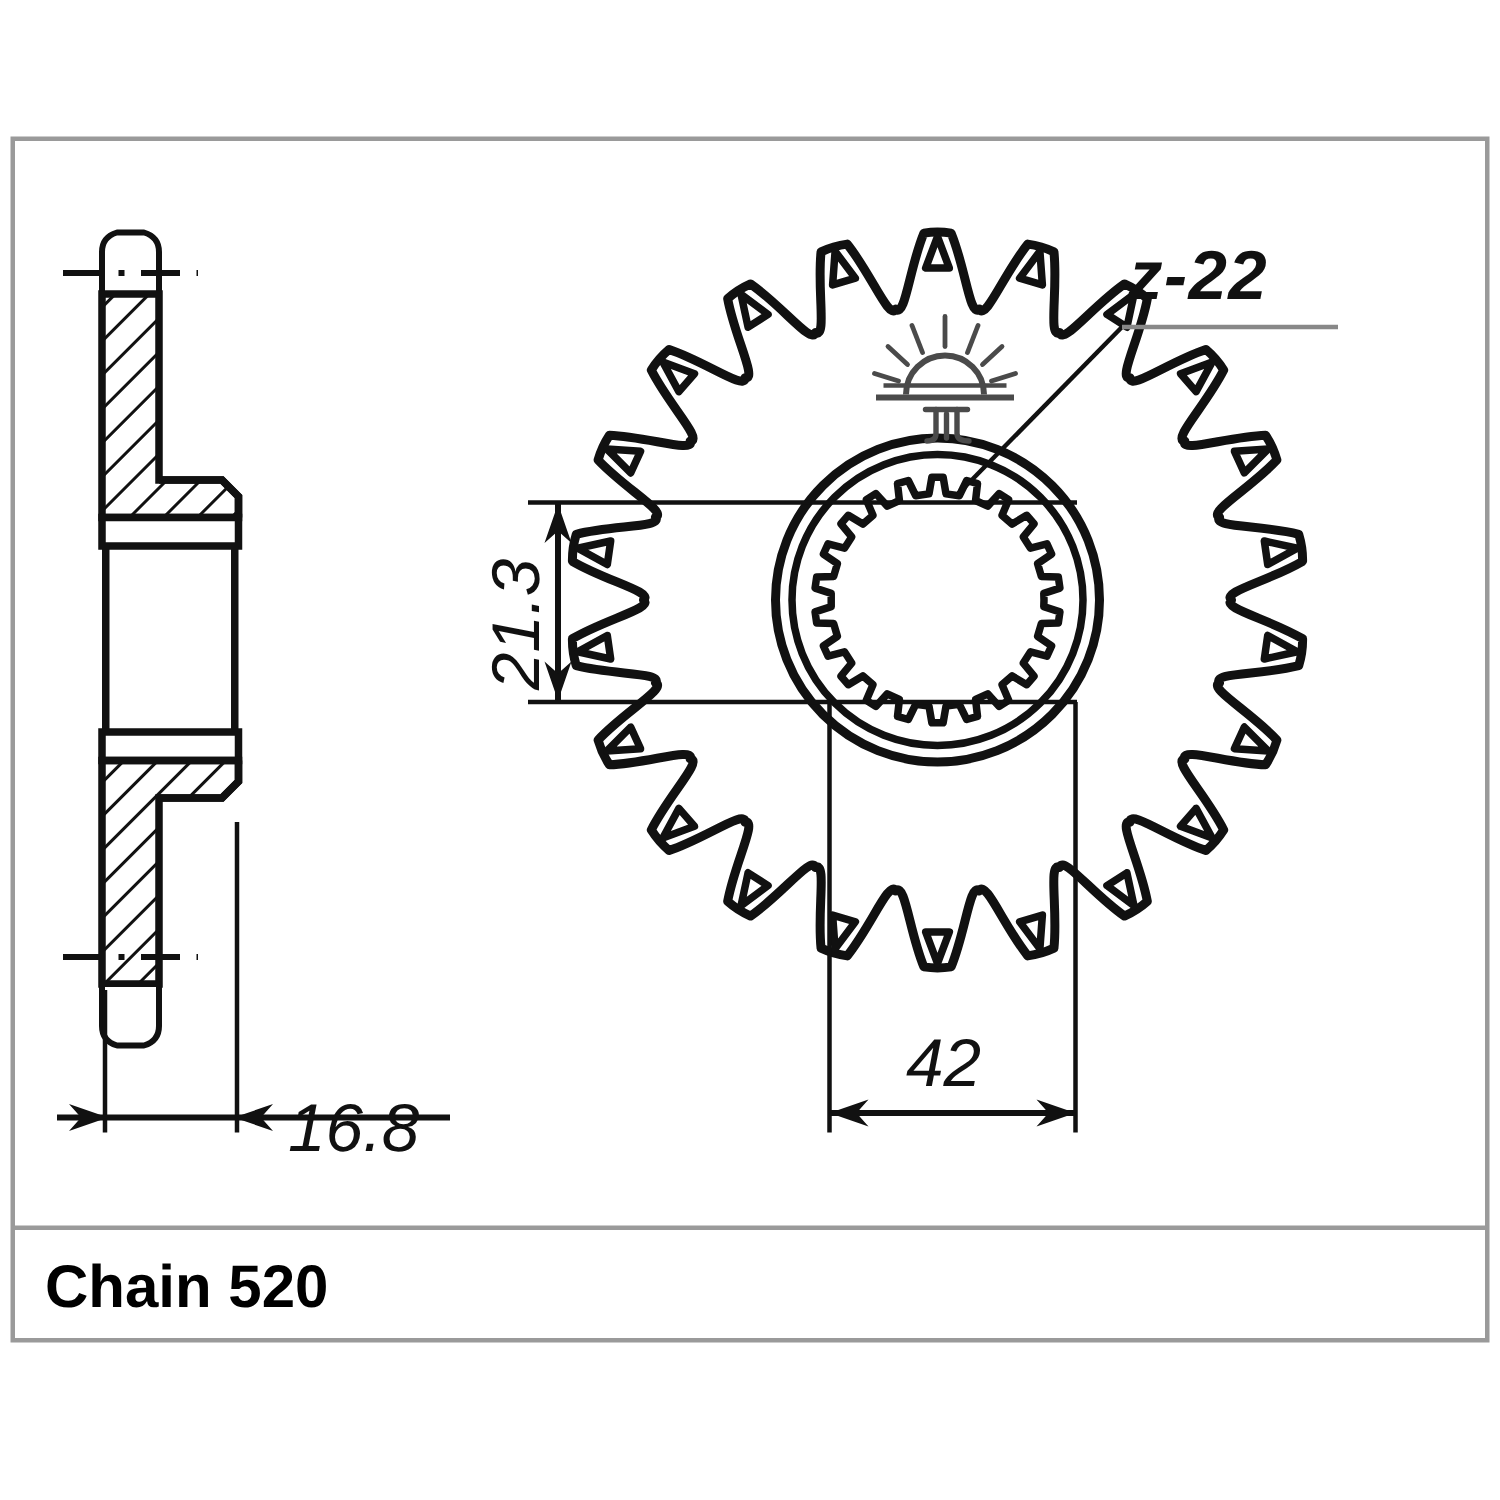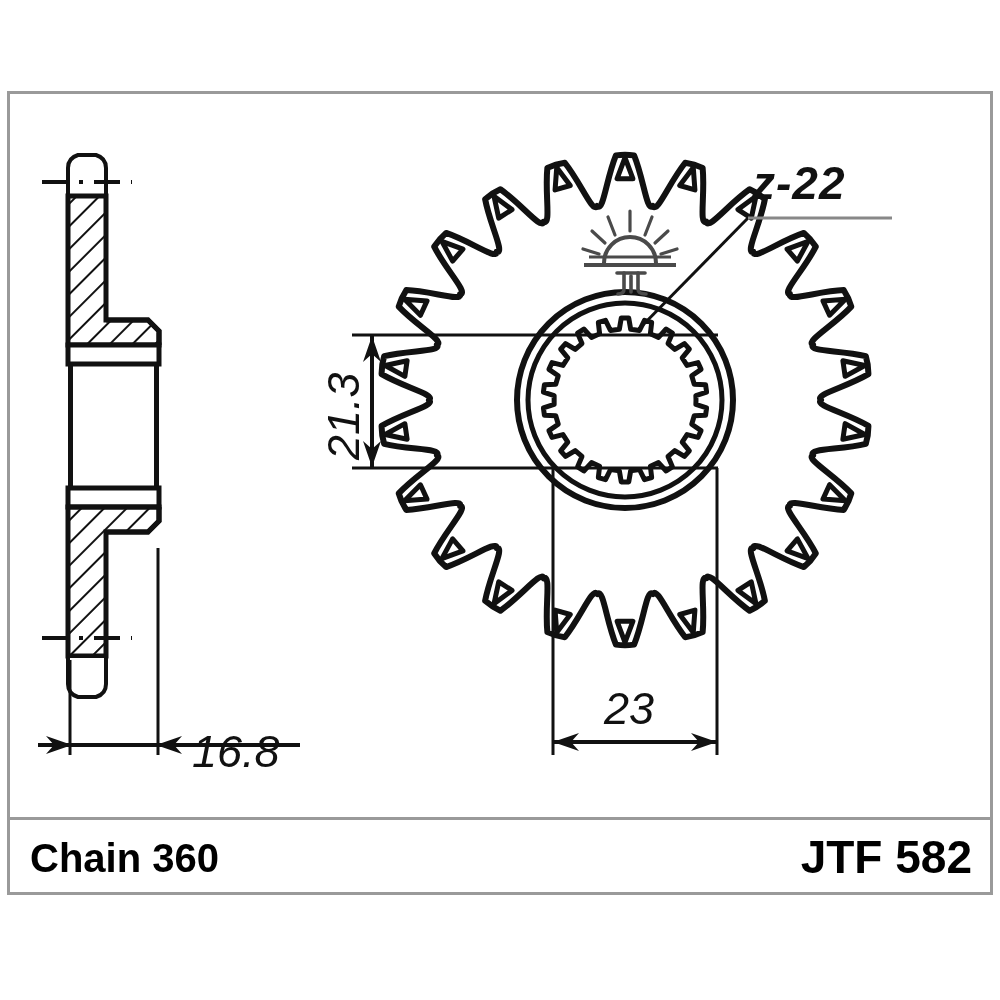--- a/index.html
+++ b/index.html
@@ -193,21 +193,20 @@
       </g>
     </g>
   </svg>
 
   <div class="lbl" id="teeth-label">z-22</div>
 
   <div id="dim-213-wrap">
     <span id="dim-213-txt">21.3</span>
   </div>
 
-  <div class="lbl" id="dim-23">23</div>
+  <div class="lbl" id="dim-23">42</div>
 
   <div class="lbl" id="dim-168">16.8</div>
 
-  <div class="lbl" id="chain-label">Chain 360</div>
-
-  <div class="lbl" id="part-number">JTF 582</div>
+  <div class="lbl" id="chain-label">Chain 520</div>
+
 
 </div>
 
 </body></html>

